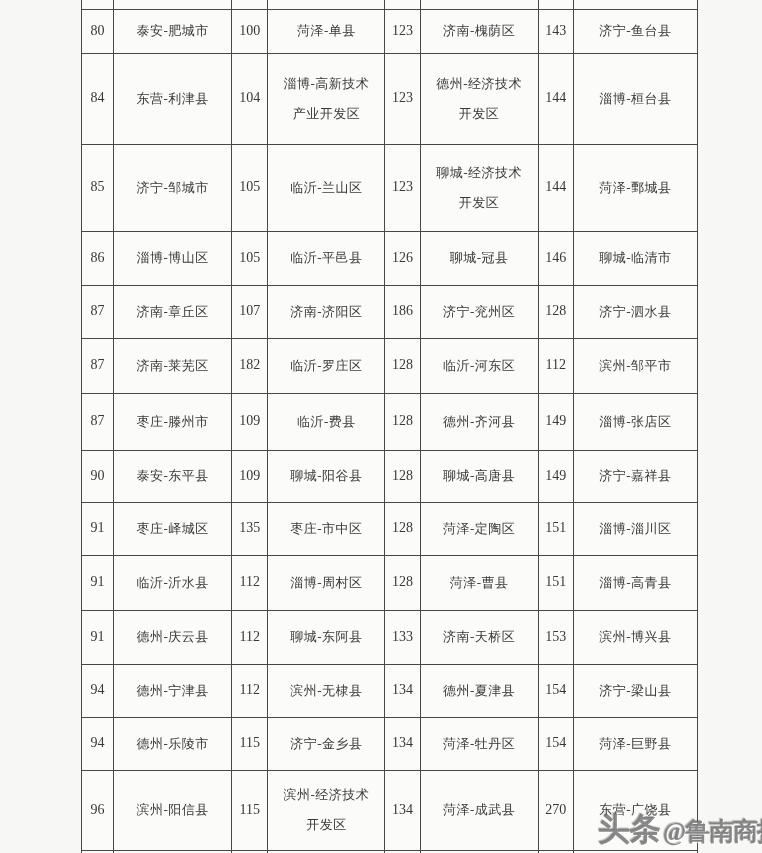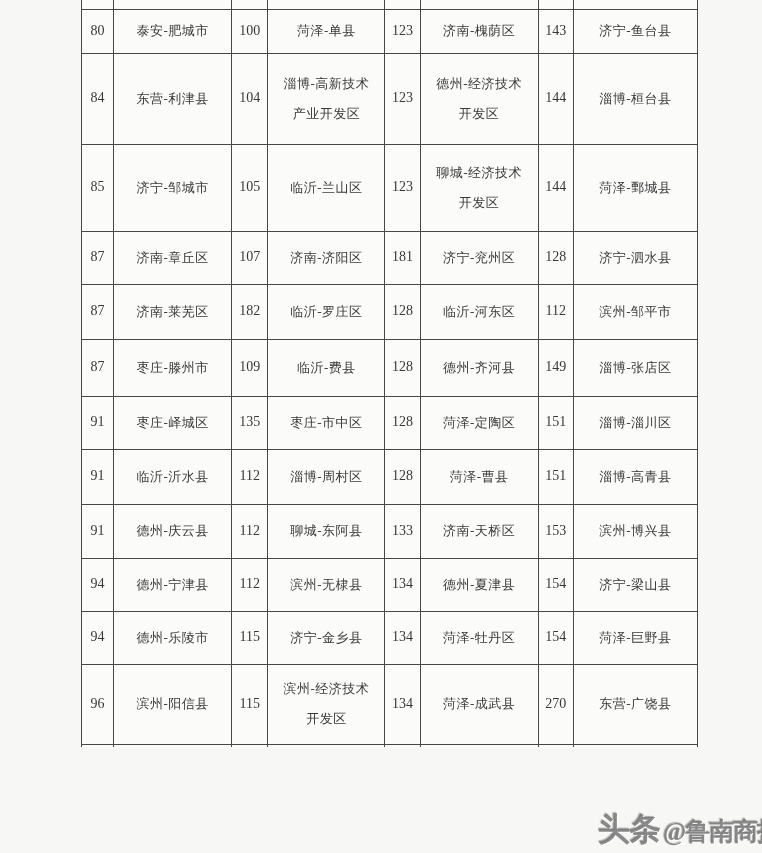--- a/index.html
+++ b/index.html
@@ -106,27 +106,37 @@
         <td class="name">济宁-邹城市</td>
         <td class="rank">105</td>
         <td class="name">临沂-兰山区</td>
         <td class="rank">123</td>
         <td class="name">聊城-经济技术
 开发区</td>
         <td class="rank">144</td>
         <td class="name">菏泽-鄄城县</td>
       </tr>
 
+      <tr style="height:54px">
+        <td class="rank">86</td>
+        <td class="name">淄博-博山区</td>
+        <td class="rank">105</td>
+        <td class="name">临沂-平邑县</td>
+        <td class="rank">126</td>
+        <td class="name">聊城-冠县</td>
+        <td class="rank">146</td>
+        <td class="name">聊城-临清市</td>
+      </tr>
 
       <tr style="height:53px">
         <td class="rank">87</td>
         <td class="name">济南-章丘区</td>
         <td class="rank">107</td>
         <td class="name">济南-济阳区</td>
-        <td class="rank">181</td>
+        <td class="rank">186</td>
         <td class="name">济宁-兖州区</td>
         <td class="rank">128</td>
         <td class="name">济宁-泗水县</td>
       </tr>
 
       <tr style="height:55px">
         <td class="rank">87</td>
         <td class="name">济南-莱芜区</td>
         <td class="rank">182</td>
         <td class="name">临沂-罗庄区</td>
@@ -140,20 +150,30 @@
         <td class="rank">87</td>
         <td class="name">枣庄-滕州市</td>
         <td class="rank">109</td>
         <td class="name">临沂-费县</td>
         <td class="rank">128</td>
         <td class="name">德州-齐河县</td>
         <td class="rank">149</td>
         <td class="name">淄博-张店区</td>
       </tr>
 
+      <tr style="height:52px">
+        <td class="rank">90</td>
+        <td class="name">泰安-东平县</td>
+        <td class="rank">109</td>
+        <td class="name">聊城-阳谷县</td>
+        <td class="rank">128</td>
+        <td class="name">聊城-高唐县</td>
+        <td class="rank">149</td>
+        <td class="name">济宁-嘉祥县</td>
+      </tr>
 
       <tr style="height:53px">
         <td class="rank">91</td>
         <td class="name">枣庄-峄城区</td>
         <td class="rank">135</td>
         <td class="name">枣庄-市中区</td>
         <td class="rank">128</td>
         <td class="name">菏泽-定陶区</td>
         <td class="rank">151</td>
         <td class="name">淄博-淄川区</td>

